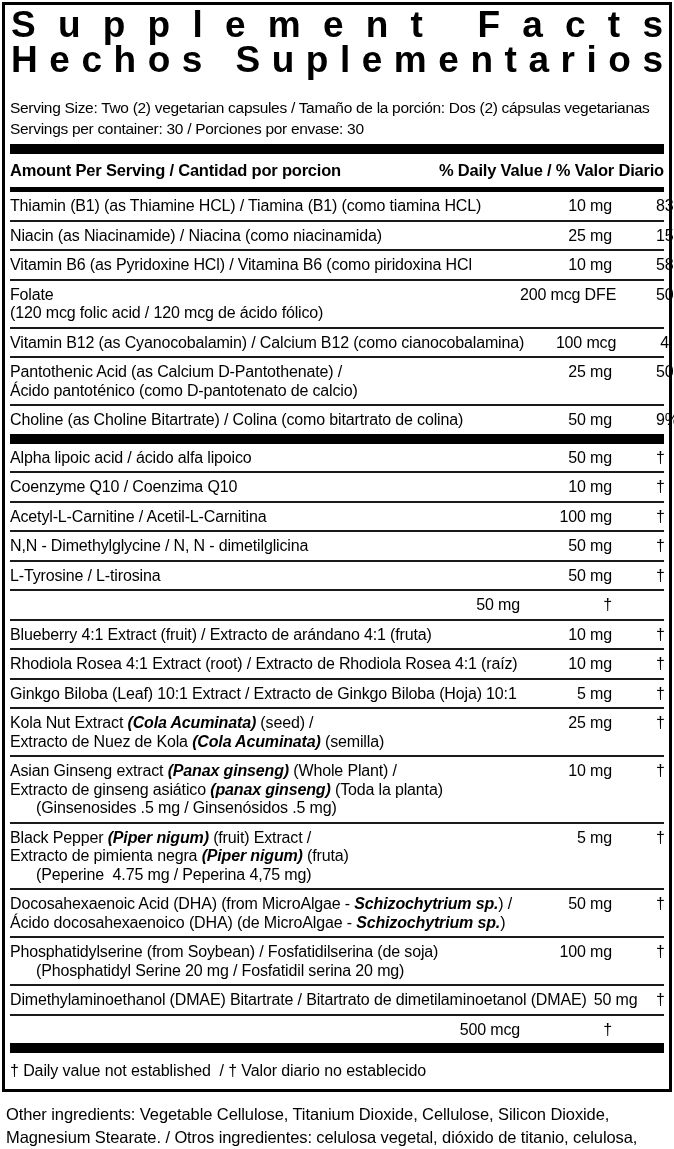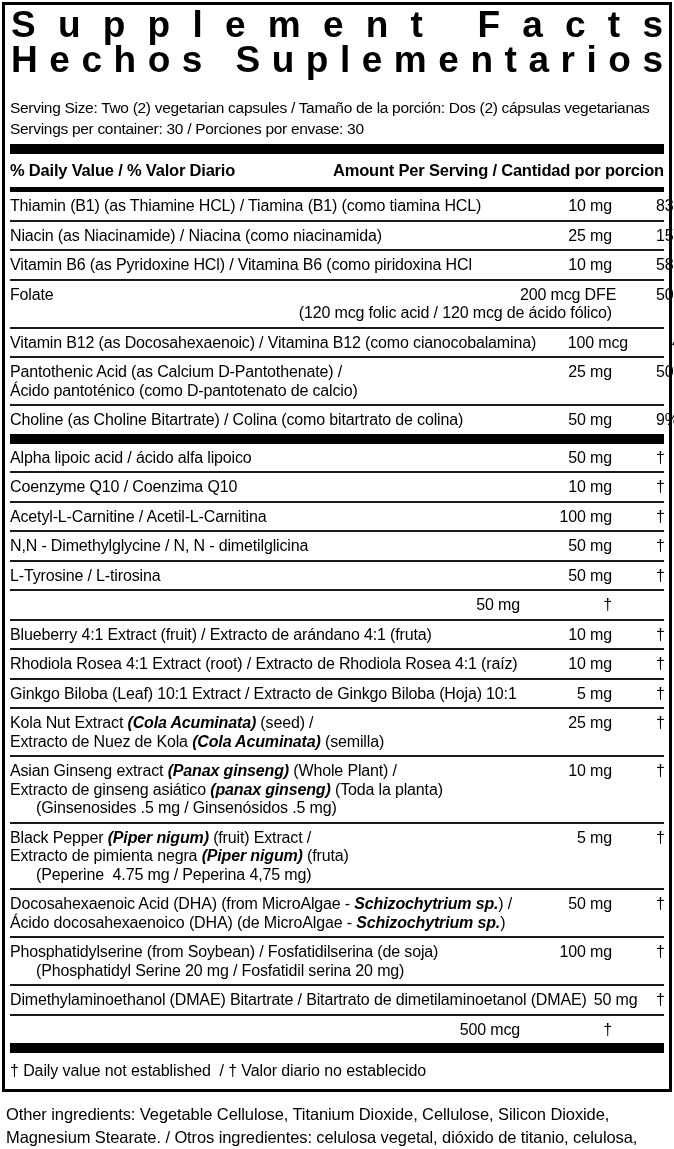--- a/index.html
+++ b/index.html
@@ -37,21 +37,21 @@
   .row {
     display:grid; grid-template-columns:1fr 92px 52px;
     font-size:16px; line-height:18.5px; letter-spacing:-0.15px;
     padding:5px 0 4px 0; align-items:start;
   }
   .cell.name { white-space:nowrap; overflow:visible; }
   .cell.amt { text-align:right; white-space:nowrap; }
   .cell.pct { text-align:right; white-space:nowrap;padding-left:44px; }
   .cell.sub { white-space:nowrap; }
   .cell.sub.indent { padding-left:26px; }
-  .cell.sub.right { text-align:right; }
+  .cell.sub.right { }
   .it { font-style:italic;font-weight:bold; }
   .inline-amt { margin-left:7px; }
   .footnote {
     font-size:16px; line-height:19px; letter-spacing:-0.1px;
     padding:8px 0 9px 0; white-space:nowrap;
   }
   .below-box { padding:11px 8px 0 6px; }
   .other-ing { font-size:16.5px; line-height:23px; letter-spacing:-0.1px; }
 </style>
 </head>
@@ -62,22 +62,22 @@
   <div class="title-line"><span class="lt">H</span><span class="lt">e</span><span class="lt">c</span><span class="lt">h</span><span class="lt">o</span><span class="lt">s</span><span class="wsp"></span><span class="lt">S</span><span class="lt">u</span><span class="lt">p</span><span class="lt">l</span><span class="lt">e</span><span class="lt">m</span><span class="lt">e</span><span class="lt">n</span><span class="lt">t</span><span class="lt">a</span><span class="lt">r</span><span class="lt">i</span><span class="lt">o</span><span class="lt">s</span></div>
 
   <div class="serving">
     <div>Serving Size: Two (2) vegetarian capsules / Tamaño de la porción: Dos (2) cápsulas vegetarianas</div>
     <div>Servings per container: 30 / Porciones por envase: 30</div>
   </div>
 
   <div class="bar thick mt"></div>
 
   <div class="col-header">
+    <span>Amount Per Serving / Cantidad por porcion</span>
     <span>% Daily Value / % Valor Diario</span>
-    <span>Amount Per Serving / Cantidad por porcion</span>
   </div>
 
   <div class="bar medium"></div>
 
   <div id="rows">
       <div class="row">
         <div class="cell name"><span>Thiamin (B1) (as Thiamine HCL) / Tiamina (B1) (como tiamina HCL)</span></div>
         <div class="cell amt">10 mg</div>
         <div class="cell pct">833%</div>
       </div>
@@ -96,21 +96,21 @@
       <div class="sep"></div>
       <div class="row">
         <div class="cell name"><span>Folate</span></div>
         <div class="cell amt">200 mcg DFE</div>
         <div class="cell pct">50%</div>
         <div class="cell sub right" style="grid-column: 1 / 3;"><span>(120 mcg folic acid / 120 mcg de ácido fólico)</span></div>
         <div class="cell"></div>
       </div>
       <div class="sep"></div>
       <div class="row">
-        <div class="cell name"><span>Vitamin B12 (as Docosahexaenoic) / Vitamina B12 (como cianocobalamina)</span></div>
+        <div class="cell name"><span>Vitamin B12 (as Cyanocobalamin) / Calcium B12 (como cianocobalamina)</span></div>
         <div class="cell amt">100 mcg</div>
         <div class="cell pct">4,167%</div>
       </div>
       <div class="sep"></div>
       <div class="row">
         <div class="cell name"><span>Pantothenic Acid (as Calcium D-Pantothenate) /</span></div>
         <div class="cell amt">25 mg</div>
         <div class="cell pct">500%</div>
         <div class="cell sub" style="grid-column: 1 / 3;"><span>Ácido pantoténico (como D-pantotenato de calcio)</span></div>
         <div class="cell"></div>

